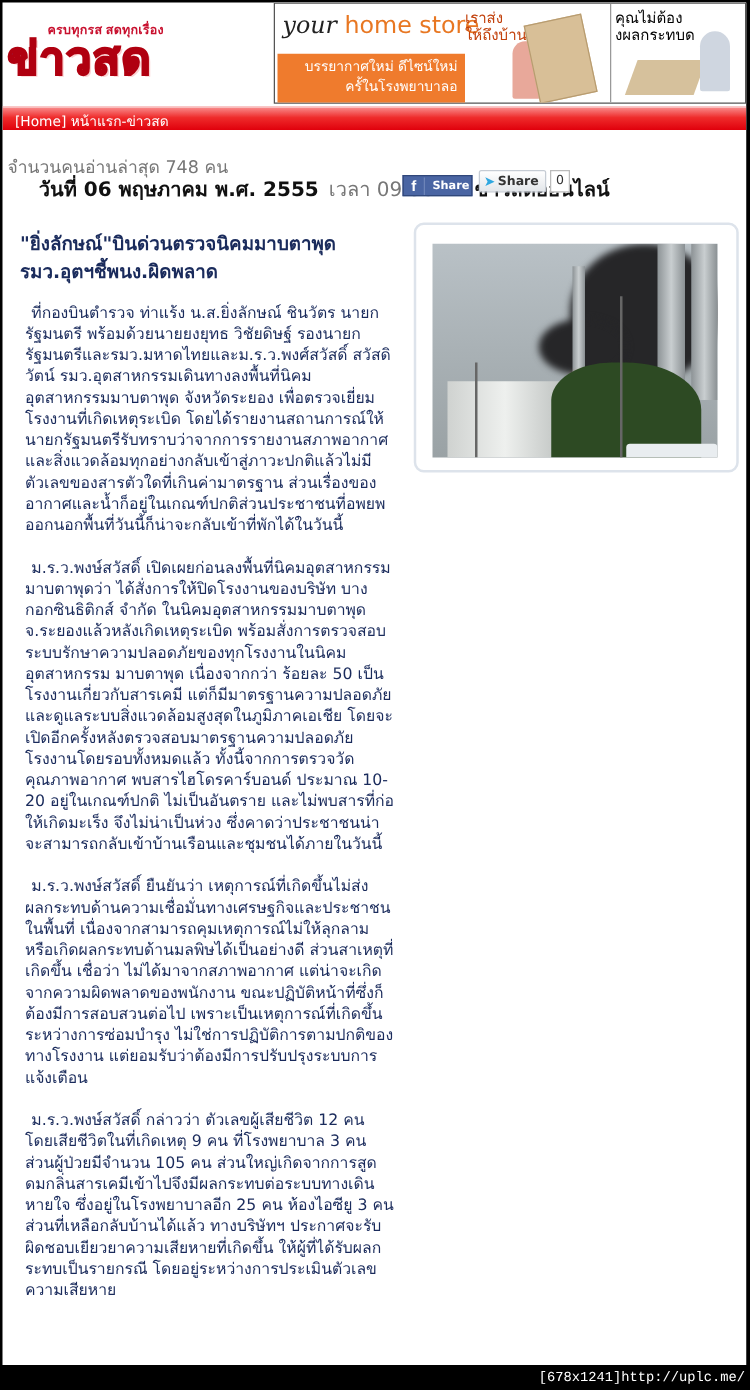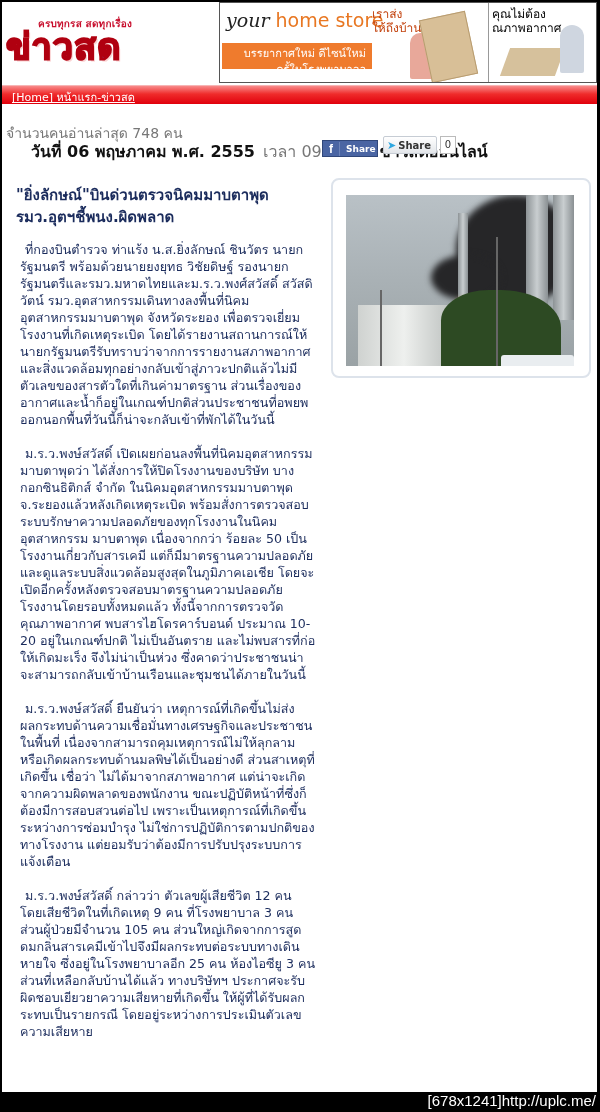--- a/index.html
+++ b/index.html
@@ -1,40 +1,40 @@
 <!DOCTYPE html>
 <html><head>
 <meta charset="utf-8">
 <style>
   html, body { margin:0; padding:0; }
   body { width:600px; height:1112px; background:#000; position:relative; overflow:hidden; font-family:"DejaVu Sans", sans-serif; }
   .frame { position:absolute; left:2px; top:2px; width:595px; height:1090px; background:#fff; overflow:hidden; }
 
   
   .logo { position:absolute; left:2px; top:0; width:186px; height:76px; }
-  .logo-tagline { position:absolute; left:34px; top:14px; font-size:10px; font-weight:bold; color:#c8102e; letter-spacing:0.2px; white-space:nowrap; }
+  .logo-tagline { position:absolute; left:34px; top:14px; font-size:10px; font-weight:bold; color:#c8102e; letter-spacing:0.2px; white-space:nowrap;font-family:Liberation Serif, serif; }
   .logo-main { position:absolute; left:2px; top:16px; font-size:36px; font-weight:bold; color:#3b82f6; -webkit-text-stroke:2px #b00010; letter-spacing:1px; white-space:nowrap; text-shadow:2px 2px 0 #fbd3d3; }
 
   .ad { position:absolute; left:217px; top:0; width:376px; height:79px; border:1px solid #555; background:#fff; overflow:hidden; }
   .ad-brand { position:absolute; left:6px; top:6px; font-size:19px; color:#e87722; white-space:nowrap; }
   .ad-brand .your { font-family:"DejaVu Serif", serif; font-style:italic; color:#222; }
-  .ad-left-orange { position:absolute; left:2px; top:40px; width:150px; height:26px; background:#ef7b2d; }
+  .ad-left-orange { position:absolute; left:2px; top:40px; width:150px; height:40px; background:#ef7b2d; }
   .ad-left-orange div { color:#fff; font-size:11px; text-align:right; padding-right:6px; line-height:16px; }
   .ad-left-orange div:first-child { padding-top:3px; }
   .ad-slogan1 { position:absolute; left:152px; top:4px; font-size:12px; color:#c2410c; line-height:14px; }
   .ad-box { position:absolute; left:205px; top:12px; width:45px; height:62px; background:#d8bf97; border:1px solid #b89c70; transform:rotate(-12deg); }
   .ad-person { position:absolute; left:190px; top:30px; width:24px; height:46px; background:#e8a89a; border-radius:10px 10px 2px 2px; }
   .ad-divider { position:absolute; left:268px; top:0; width:1px; height:79px; background:#999; }
   .ad-slogan2 { position:absolute; left:272px; top:4px; font-size:12px; color:#000000; line-height:14px; }
   .ad-desk { position:absolute; left:285px; top:45px; width:55px; height:28px; background:#d6c19c; transform:skewX(-20deg); }
   .ad-man { position:absolute; left:340px; top:22px; width:24px; height:48px; background:#cfd6e0; border-radius:12px 12px 2px 2px; }
 
   
   .navbar { position:absolute; left:0; top:83px; width:595px; height:18px; background:linear-gradient(#f88a8a 0%, #ef2b2b 45%, #e0000c 100%); border-top:1px solid #f7b5b5; }
-  .navbar span { position:absolute; left:10px; top:2px; font-size:11px; color:#fff; white-space:nowrap;text-decoration:underline; }
+  .navbar span { position:absolute; left:10px; top:2px; font-size:11px; color:#fff; white-space:nowrap; }
 
   
   .readers { position:absolute; left:4px; top:120px; font-size:14px; color:#777; white-space:nowrap; }
   .dateline { position:absolute; left:29px; top:137px; font-size:16px; white-space:nowrap; color:#111; }
   .dateline .date { font-weight:bold; }
   .dateline .time { color:#777; margin-left:3px; }
   .dateline .src { font-weight:bold; margin-left:6px; }
   .fb-share { position:absolute; left:320px; top:138px; width:54px; height:15px; background:#4a65a3; border:1px solid #30477a; color:#fff; font-size:9px; font-weight:bold; display:flex; align-items:center; }
   .fb-share .f { width:16px; text-align:center; font-size:12px; font-family:"Liberation Sans", sans-serif; border-right:1px solid #6d84b8; }
   .fb-share .lbl { padding-left:6px;text-align:right; }
@@ -50,21 +50,21 @@
   .photo-box { position:absolute; left:329px; top:176px; width:256px; height:196px; border:2px solid #dde3eb; border-radius:8px; background:#fff; }
   .photo { position:absolute; left:13px; top:15px; width:228px; height:171px; background:linear-gradient(180deg,#b9c1c6 0%, #a9b1b5 50%, #9aa2a5 100%); overflow:hidden; }
   .smoke { position:absolute; border-radius:50%; background:#262628; filter:blur(3px); }
   .tower { position:absolute; background:linear-gradient(90deg,#8d9396,#c9ced0,#8a9093); }
   .tank { position:absolute; left:12px; top:110px; width:92px; height:61px; background:linear-gradient(90deg,#cfd2d0,#eef0ee,#bfc3c1); }
   .trees { position:absolute; left:95px; top:95px; width:120px; height:76px; background:#2d4a23; border-radius:40% 50% 0 0; }
   .fire { position:absolute; left:112px; top:105px; width:10px; height:8px; background:#ffb04a; border-radius:50%; box-shadow:0 0 6px #ff8c1a; }
   .pole { position:absolute; background:#666; }
   .van { position:absolute; left:155px; top:160px; width:73px; height:11px; background:#e9edf0; border-radius:3px 3px 0 0; }
 
-  .footer-note { position:absolute; right:4px; bottom:3px; font-size:15px; color:#fff; font-family:Liberation Sans, sans-serif; white-space:nowrap; }
+  .footer-note { position:absolute; right:4px; bottom:3px; font-size:11px; color:#fff; font-family:Liberation Mono, monospace; white-space:nowrap; }
 </style>
 </head>
 <body>
 
 <div class="frame">
 
   <div class="logo">
     <span class="logo-tagline">ครบทุกรส สดทุกเรื่อง</span>
     <span class="logo-main">ข่าวสด</span>
   </div>
@@ -80,21 +80,21 @@
     </div>
     <div class="ad-slogan1">
       <div>เราส่ง</div>
       <div>ให้ถึงบ้าน</div>
     </div>
     <div class="ad-person"></div>
     <div class="ad-box"></div>
     <div class="ad-divider"></div>
     <div class="ad-slogan2">
       <div>คุณไม่ต้อง</div>
-      <div>ณภาพอากาศ</div>
+      <div>งผลกระทบด</div>
     </div>
     <div class="ad-desk"></div>
     <div class="ad-man"></div>
   </div>
 
   <div class="navbar">
     <span>[Home] หน้าแรก-ข่าวสด</span>
   </div>
 
   <div class="readers">จำนวนคนอ่านล่าสุด 748 คน</div>

